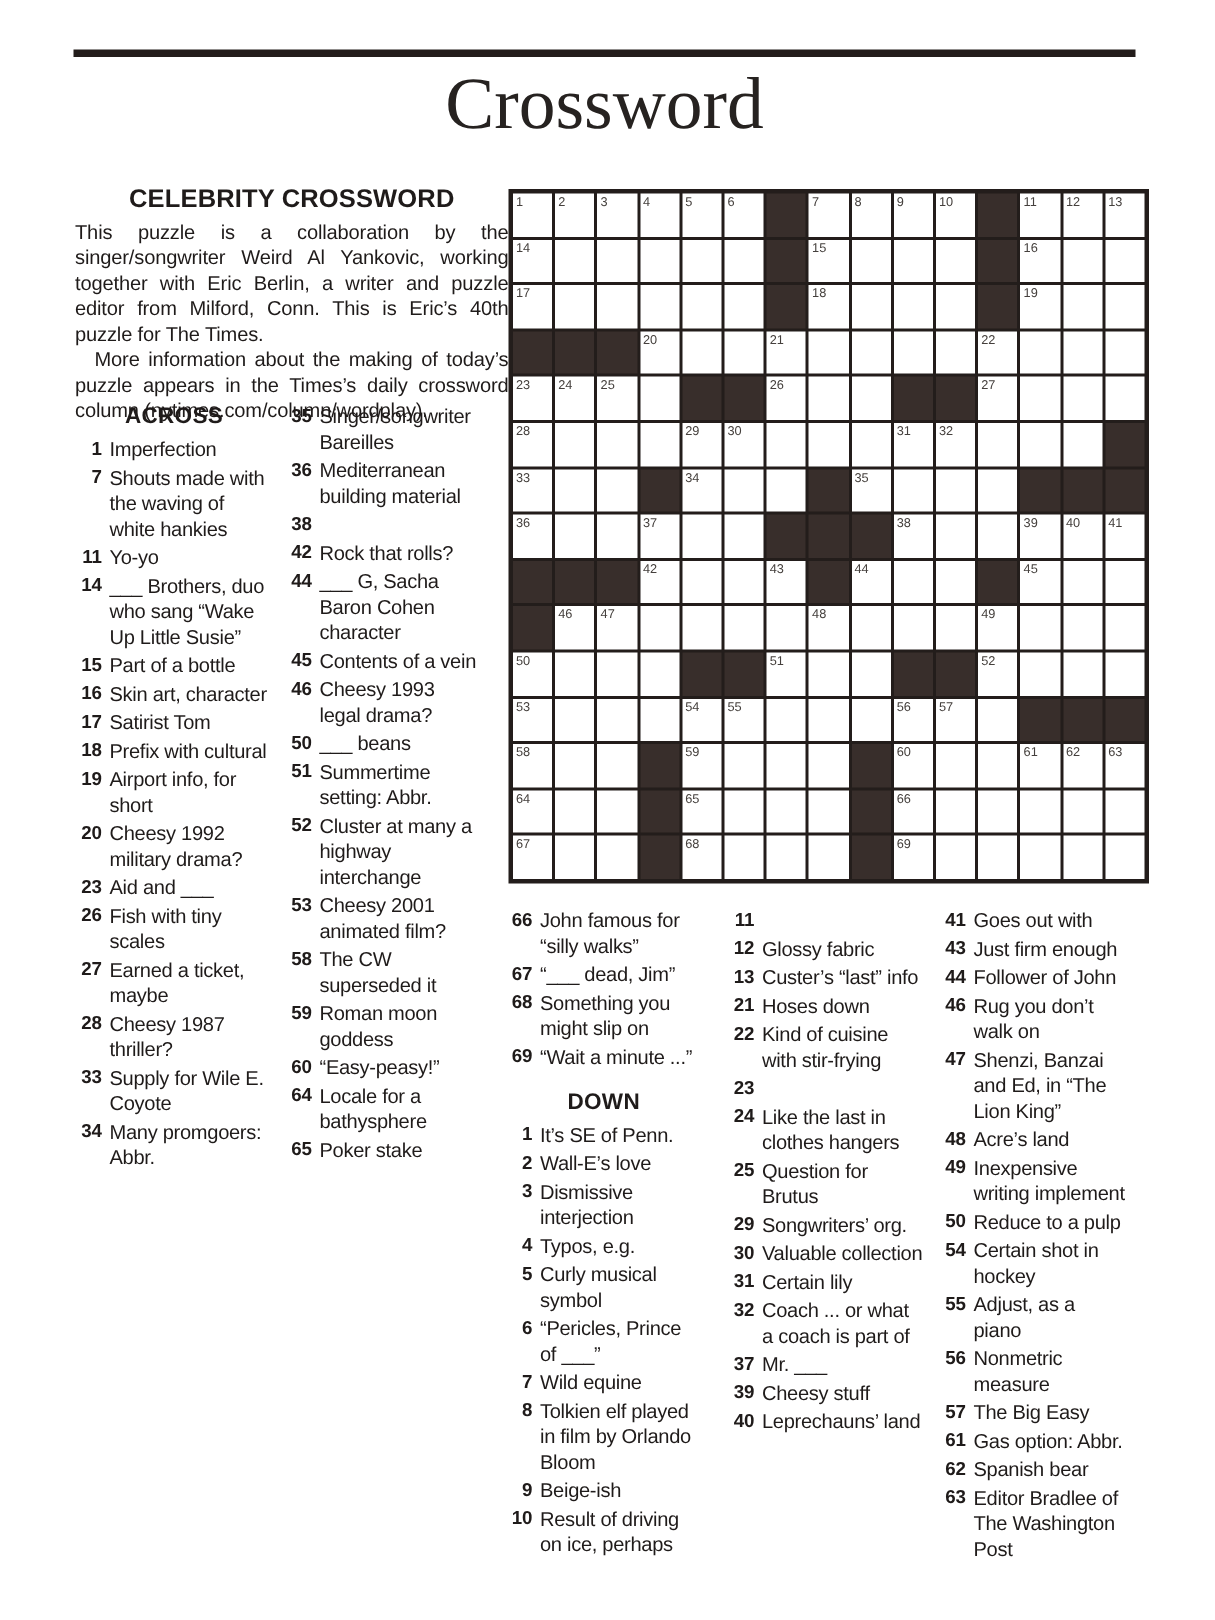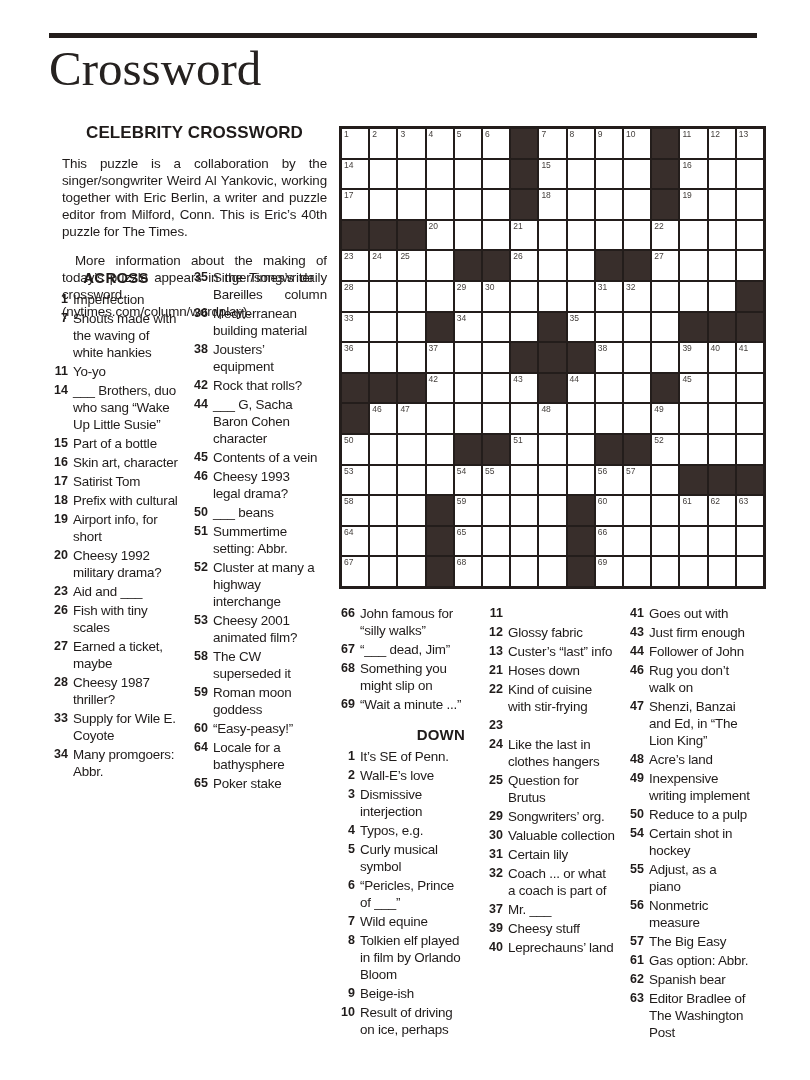--- a/index.html
+++ b/index.html
@@ -2,46 +2,46 @@
 <html style="--black-square: #382e2b; --grid-lines: #231d1b;"><head>
 <meta charset="utf-8">
 <style>
   html,body { margin:0; padding:0; background:#ffffff; }
   #page {
     position:relative; width:810px; height:1080px; background:#fff;
     font-family:"Liberation Sans", sans-serif; color:#1f1b1a; overflow:hidden;
   }
   .top-rule { position:absolute; left:49px; top:33px; width:708px; height:5px; background:var(--grid-lines,#231d1b); }
   .title {
-    position:absolute; left:49px; top:40px; width:708px; 
+    position:absolute; left:49px; top:40px; width:708px; text-align:center;
     font-family:"Liberation Serif", serif; font-weight:normal;
     font-size:49px; line-height:58px; color:#262220; margin:0;
   }
   .intro { position:absolute; left:50px; top:123px; width:289px; }
   .intro-heading { text-align:center; font-weight:bold; font-size:17px; letter-spacing:.1px; margin:0 0 3px 0; }
-  .intro p { margin:12px; font-size:13.4px; line-height:17px; text-align:justify; letter-spacing:-.1px; }
+  .intro p { margin:0; font-size:13.4px; line-height:17px; text-align:justify; letter-spacing:-.1px; }
   .intro p.indent { text-indent:13px; }
 
   #grid {
     position:absolute; left:339px; top:126px; width:427px; height:463px;
     display:grid; grid-template-columns:repeat(15,1fr); grid-template-rows:repeat(15,1fr);
     gap:2px; padding:3px; box-sizing:border-box; background:var(--grid-lines,#231d1b);
   }
   .cell { background:#fff; position:relative; }
   .cell.black { background:var(--black-square,#382e2b); }
   .cellnum { position:absolute; top:0; left:2px; font-size:8.5px; line-height:10px; color:#45403d; }
 
   .cluecol { position:absolute; }
   #col1 { left:53px;  top:269px; width:126px; }
   #col2 { left:193px; top:269px; width:126px; }
   #col3 { left:340px; top:605px; width:125px; }
   #col4 { left:488px; top:605px; width:127px; }
   #col5 { left:629px; top:605px; width:122px; }
   .list-header { font-weight:bold; font-size:15px; text-align:center; letter-spacing:.2px; margin:0 0 5px 0; }
-  .list-header.down { margin-top:13px;text-align:right; }
+  .list-header.down { margin-top:13px; }
   .clue { display:flex; margin-bottom:2px; }
   .cnum { flex:0 0 15px; text-align:right; font-weight:bold; font-size:12.5px; line-height:17px; margin-right:5px; }
   .ctext { flex:1; font-size:13.4px; line-height:17px; letter-spacing:-.2px; }
 </style>
 </head>
 <body>
 
 <div id="page">
   <div class="top-rule"></div>
   <h1 class="title">Crossword</h1>
@@ -493,21 +493,20 @@
         <div class="clue">
           <span class="cnum">35</span>
           <span class="ctext">Singer/songwriter Bareilles</span>
         </div>
         <div class="clue">
           <span class="cnum">36</span>
           <span class="ctext">Mediterranean building material</span>
         </div>
         <div class="clue">
           <span class="cnum">38</span>
-          <span class="ctext">Jousters’ equipment</span>
         </div>
         <div class="clue">
           <span class="cnum">42</span>
           <span class="ctext">Rock that rolls?</span>
         </div>
         <div class="clue">
           <span class="cnum">44</span>
           <span class="ctext">___ G, Sacha Baron Cohen character</span>
         </div>
         <div class="clue">

